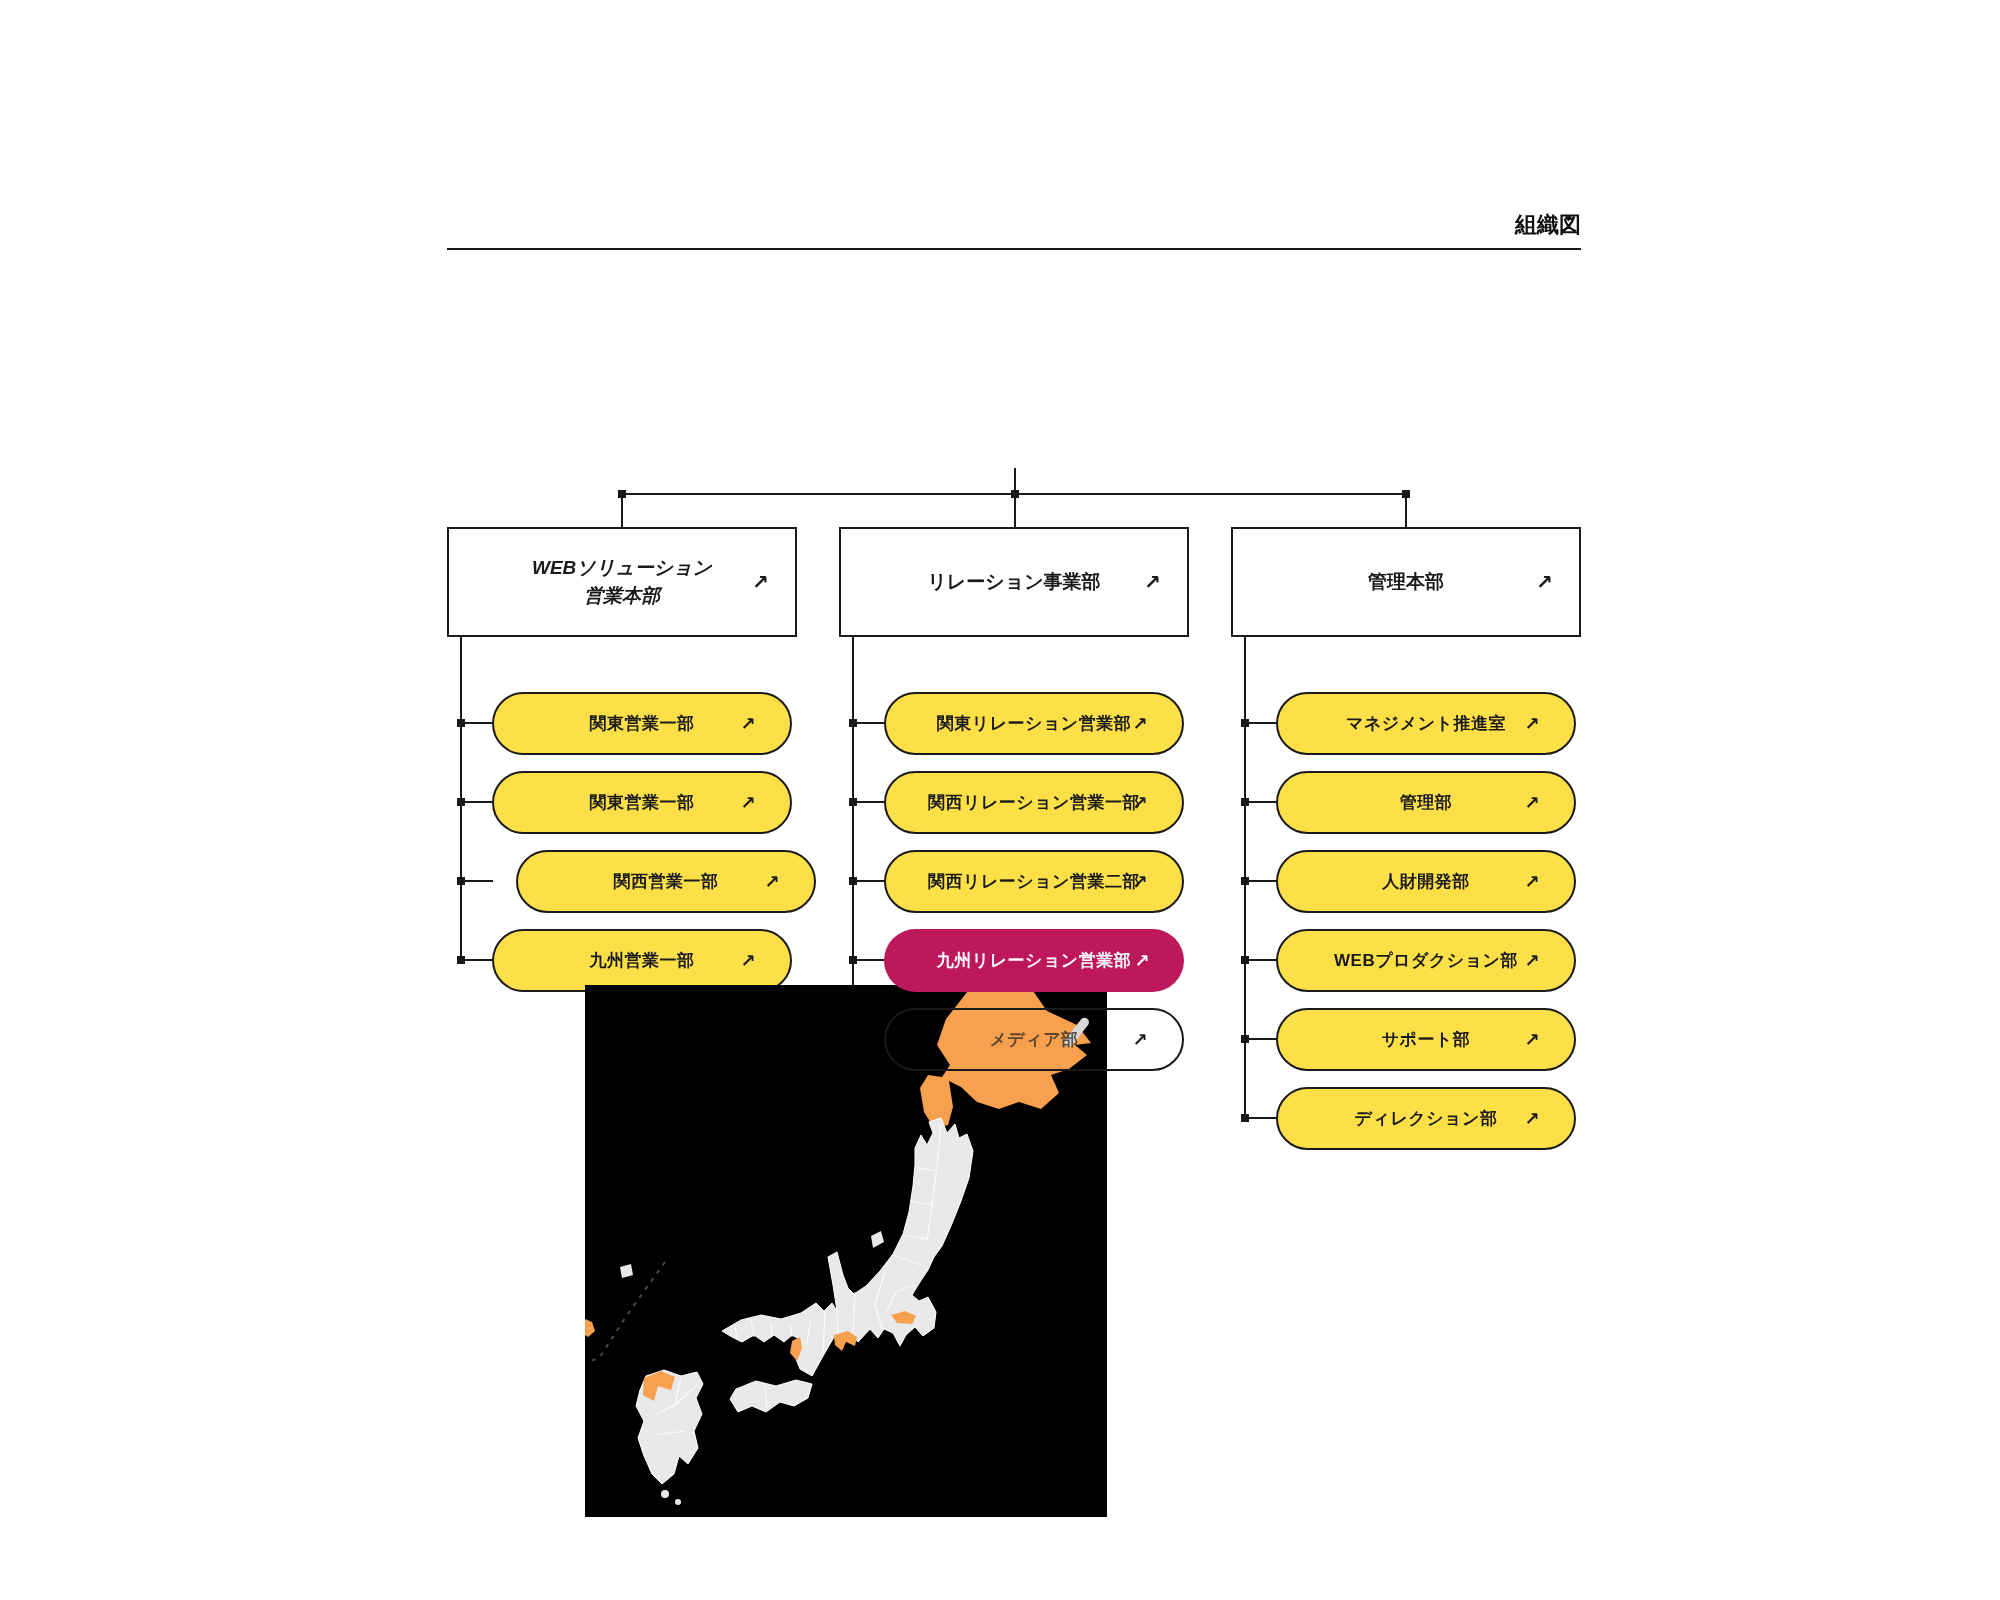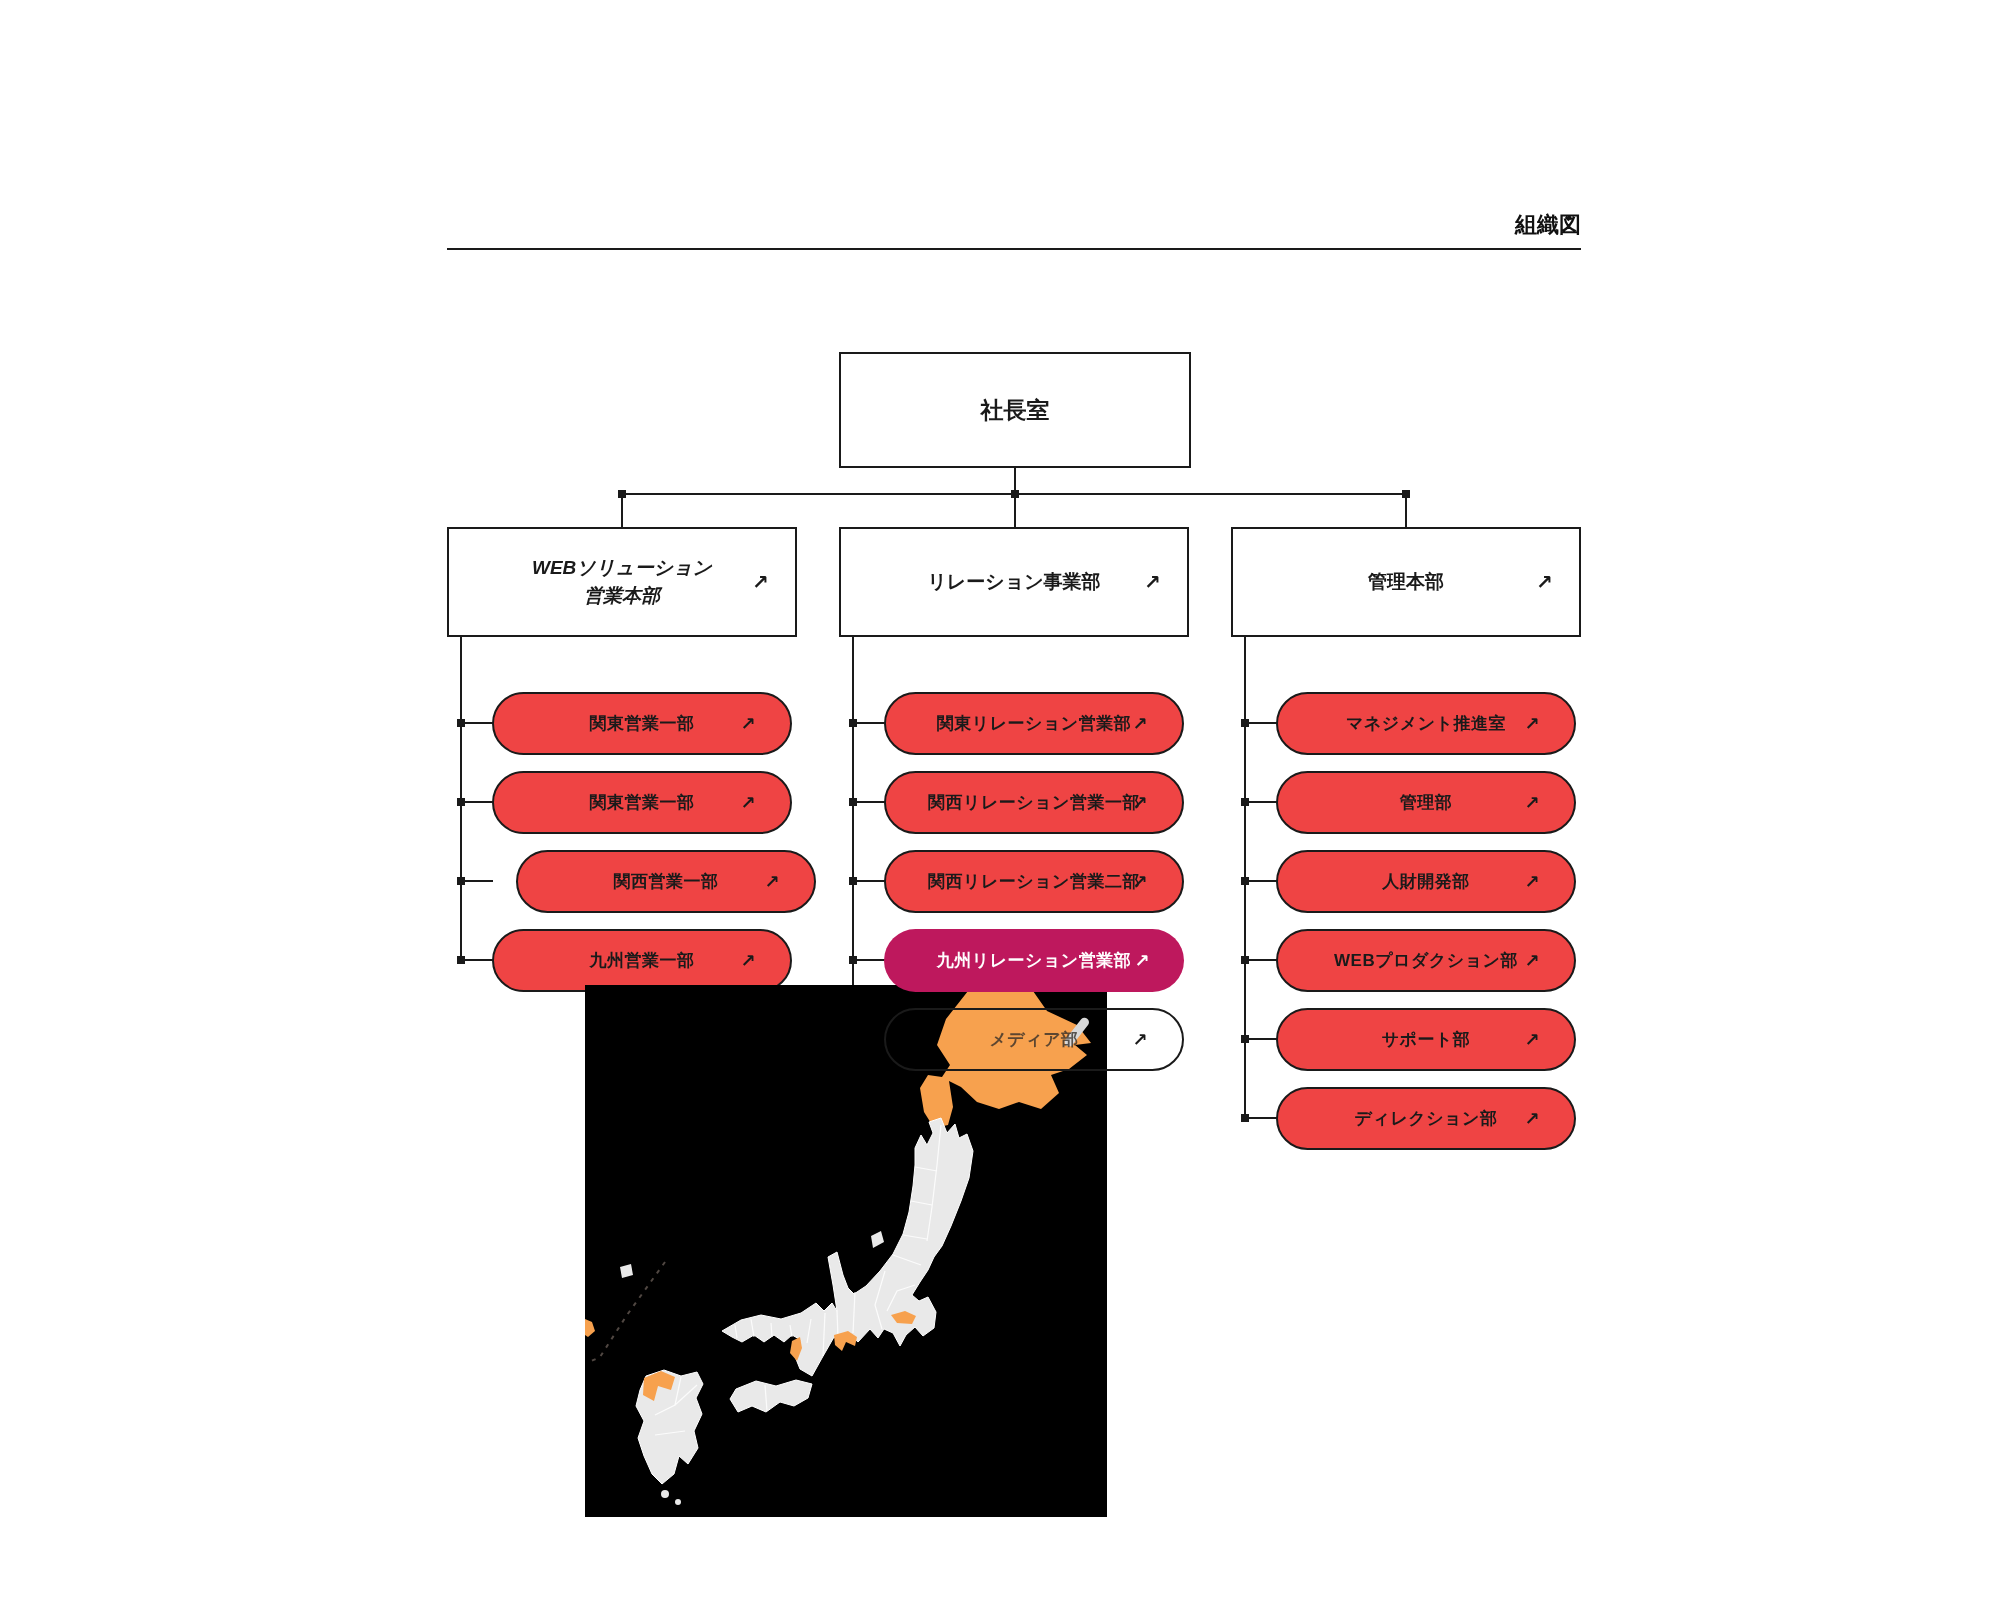--- a/index.html
+++ b/index.html
@@ -14,42 +14,39 @@
   .rule{position:absolute;left:447px;top:248px;width:1134px;height:2px;background:#1a1a1a;}
   
   .obox{position:absolute;box-sizing:border-box;background:#fff;border:2px solid #1a1a1a;display:flex;align-items:center;justify-content:center;text-align:center;}
   .root-box{left:839px;top:352px;width:352px;height:116px;font-size:23px;font-weight:700;}
   .branch{top:527px;width:350px;height:110px;font-size:19px;font-weight:700;line-height:1.5;}
   .branch .box-arrow{position:absolute;right:26px;top:50%;transform:translateY(-50%);font-size:20px;font-weight:700;}
   
   .cline{position:absolute;background:#1a1a1a;}
   .cdot{position:absolute;width:8px;height:8px;background:#1a1a1a;}
   
-  .pill{position:absolute;box-sizing:border-box;width:300px;height:63px;background:#ef4444;border:2px solid #1a1a1a;border-radius:33px;
+  .pill{position:absolute;box-sizing:border-box;width:300px;height:63px;background:#fde047;border:2px solid #1a1a1a;border-radius:33px;
         display:flex;align-items:center;justify-content:center;font-size:17px;font-weight:700;letter-spacing:.5px;z-index:1;}
   .pill-arrow{position:absolute;right:34px;font-size:18px;font-weight:700;}
   .pill--highlight{background:#be185d;border:none;color:#ffffff;z-index:3;}
   .pill--highlight .pill-arrow{color:#ffffff;}
   .pill--ghost{background:transparent;z-index:3;}
   .pill--ghost .pill-label{color:rgba(50,45,40,0.78);}
   
   .map{position:absolute;left:585px;top:985px;width:522px;height:532px;background:#000;z-index:2;overflow:hidden;}
   .map svg{display:block;}
 </style>
 </head>
 <body>
 
 <div class="page">
 
   <div class="subtitle">組織図</div>
   <div class="rule"></div>
 
-  <div class="obox root-box">
-    <span>社長室</span>
-  </div>
 
   <div class="cline" style="left:1014px;top:468px;width:2px;height:27px;"></div>
   <div class="cline" style="left:621px;top:493px;width:786px;height:2px;"></div>
   <div class="cline" style="left:621px;top:493px;width:2px;height:34px;"></div>
   <div class="cline" style="left:1014px;top:493px;width:2px;height:34px;"></div>
   <div class="cline" style="left:1405px;top:493px;width:2px;height:34px;"></div>
   <div class="cdot" style="left:618px;top:490px;"></div>
   <div class="cdot" style="left:1011px;top:490px;"></div>
   <div class="cdot" style="left:1402px;top:490px;"></div>
 

